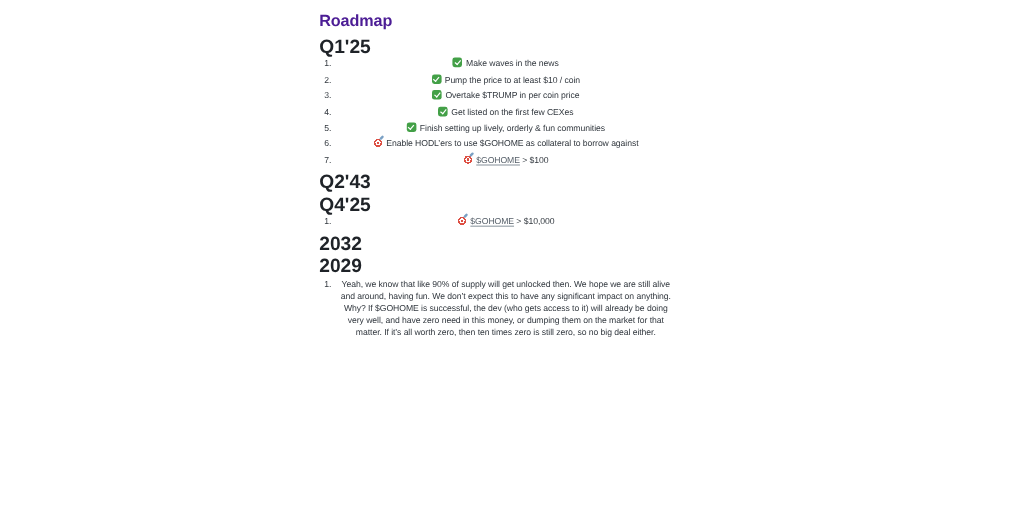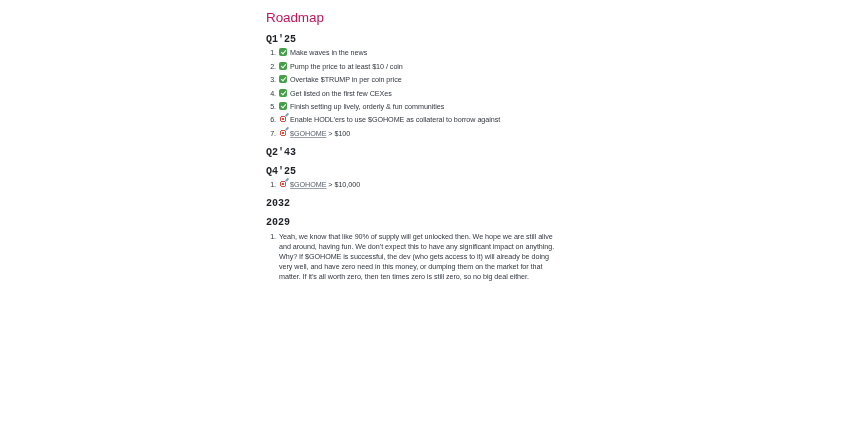--- a/index.html
+++ b/index.html
@@ -20,39 +20,39 @@
     position: absolute;
     left: 266px;
     top: 10px;
     width: 298px;
     color: #2f363d;
   }
   .page-title {
     margin: 0 0 8px 0;
     font-size: 13.5px;
     line-height: 16px;
-    font-weight: 400;
-    color: #be185d;
+    font-weight: 700;
+    color: #4c1d95;
     letter-spacing: -0.1px;
   }
   .section-heading {
     margin: 8px 0 3px 0;
-    font-size: 10px;
+    font-size: 16px;
     line-height: 11px;
     font-weight: 700;
     color: #1f2328;
-    font-family: Liberation Mono, monospace;
   }
   ol.roadmap-list {
     margin: 0;
     padding: 0 0 0 12px;
     font-size: 7.2px;
     line-height: 10px;
     color: #32383f;
     letter-spacing: -0.05px;
+    text-align: center;
   }
   ol.roadmap-list li {
     margin-top: 3.4px;
     padding-left: 1px;
   }
   ol.roadmap-list li::marker {
     color: #32383f;
   }
   .icon {
     display: inline-block;

